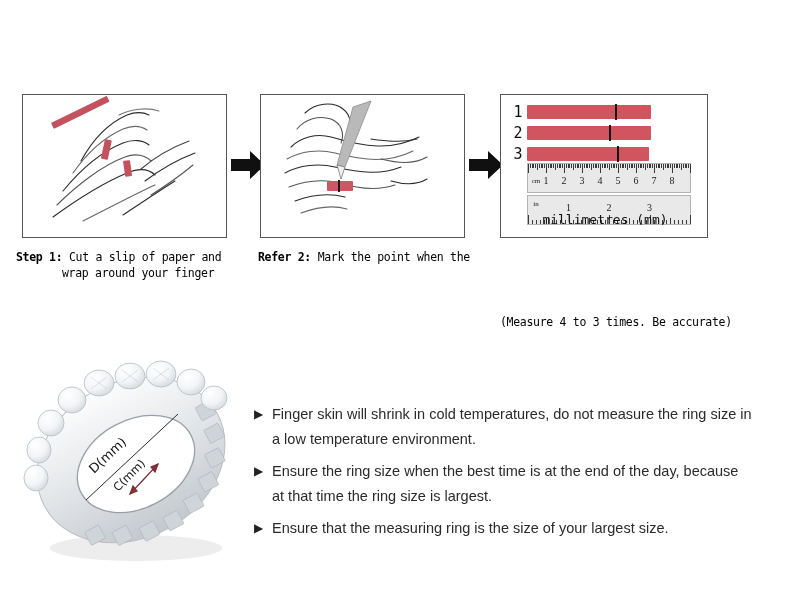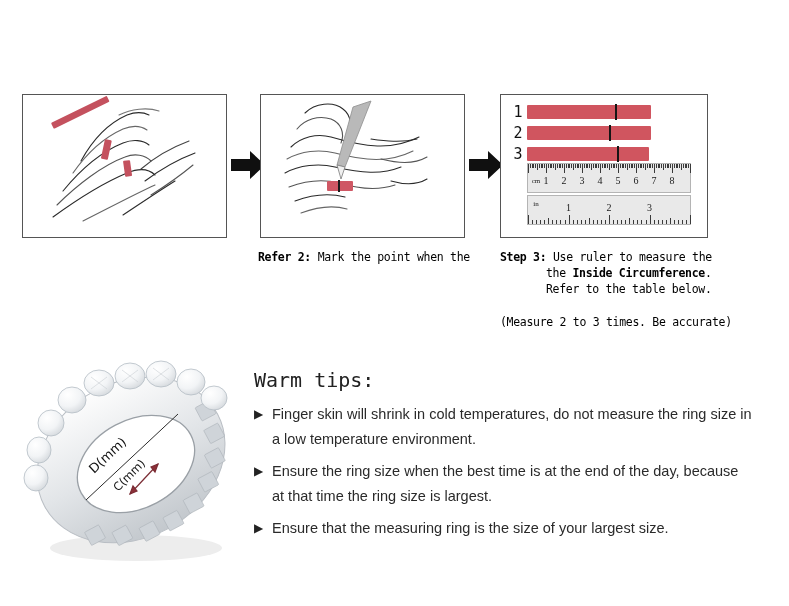--- a/index.html
+++ b/index.html
@@ -359,36 +359,36 @@
           <i class="rt" style="left: 153.9px; height: 4px; top: 24px;"></i>
           <i class="rt" style="left: 157.9px; height: 4px; top: 24px;"></i>
           <i class="rt" style="left: 162px; height: 9px; top: 19px;"></i>
           <span class="rlab" style="left: 40.5px; top: 6px;">1</span>
           <span class="rlab" style="left: 81px; top: 6px;">2</span>
           <span class="rlab" style="left: 121.5px; top: 6px;">3</span>
           <span class="rlab" style="left: 8px; top: 4px; font-size: 7px;">in</span>
         </div>
     </div>
 
-  </div>
-
+    <div class="mmlabel">millimetres (mm)</div>
+  </div>
+
+  <div class="cap" id="cap1">
+    <b>Step 1:</b>
+    <span>Cut a slip of paper and</span>
+    <span class="l2">wrap around your finger</span>
+  </div>
 
   <div class="cap" id="cap2">
     <b>Refer 2:</b>
     <span>Mark the point when the</span>
   </div>
 
-  <div class="cap" id="cap3">
-    <b>Step 3:</b>
-    <span>Use ruler to measure the</span>
-    <span class="l2"><span>the </span><b>Inside Circumference</b><span>.</span></span>
-    <span class="l2">Refer to the table below.</span>
-  </div>
-
-  <div class="note" id="note3">(Measure 2 to 3 times. Be accurate)</div>
+
+  <div class="note" id="note3">(Measure 4 to 3 times. Be accurate)</div>
 
   <div id="ringbox">
     <svg width="232" height="225" viewBox="0 0 232 225">
       <defs>
         <radialGradient id="gem" cx="35%" cy="30%" r="75%">
           <stop offset="0%" stop-color="#ffffff"></stop>
           <stop offset="60%" stop-color="#f2f4f6"></stop>
           <stop offset="100%" stop-color="#d6dade"></stop>
         </radialGradient>
         <linearGradient id="band" x1="0" y1="0" x2="0" y2="1">
@@ -439,21 +439,20 @@
 
       <g stroke="#7a2b33" stroke-width="1.2" fill="#8c3038">
         <line x1="112" y1="142" x2="140" y2="112"></line>
         <polygon points="112,142 119,139 115,134"></polygon>
         <polygon points="140,112 133,115 137,120"></polygon>
       </g>
       <text x="100" y="140" font-family="DejaVu Sans, sans-serif" font-size="11.5" fill="#111" transform="rotate(-45 100 140)">C(mm)</text>
     </svg>
   </div>
 
-  <div class="warmhead">Warm tips:</div>
 
   <div class="tips">
     <div class="tip">
       <span class="tipmark">▶</span>
       <span class="tiptext">Finger skin will shrink in cold temperatures, do not measure the ring size in a low temperature environment.</span>
     </div>
     <div class="tip">
       <span class="tipmark">▶</span>
       <span class="tiptext">Ensure the ring size when the best time is at the end of the day, because at that time the ring size is largest.</span>
     </div>

